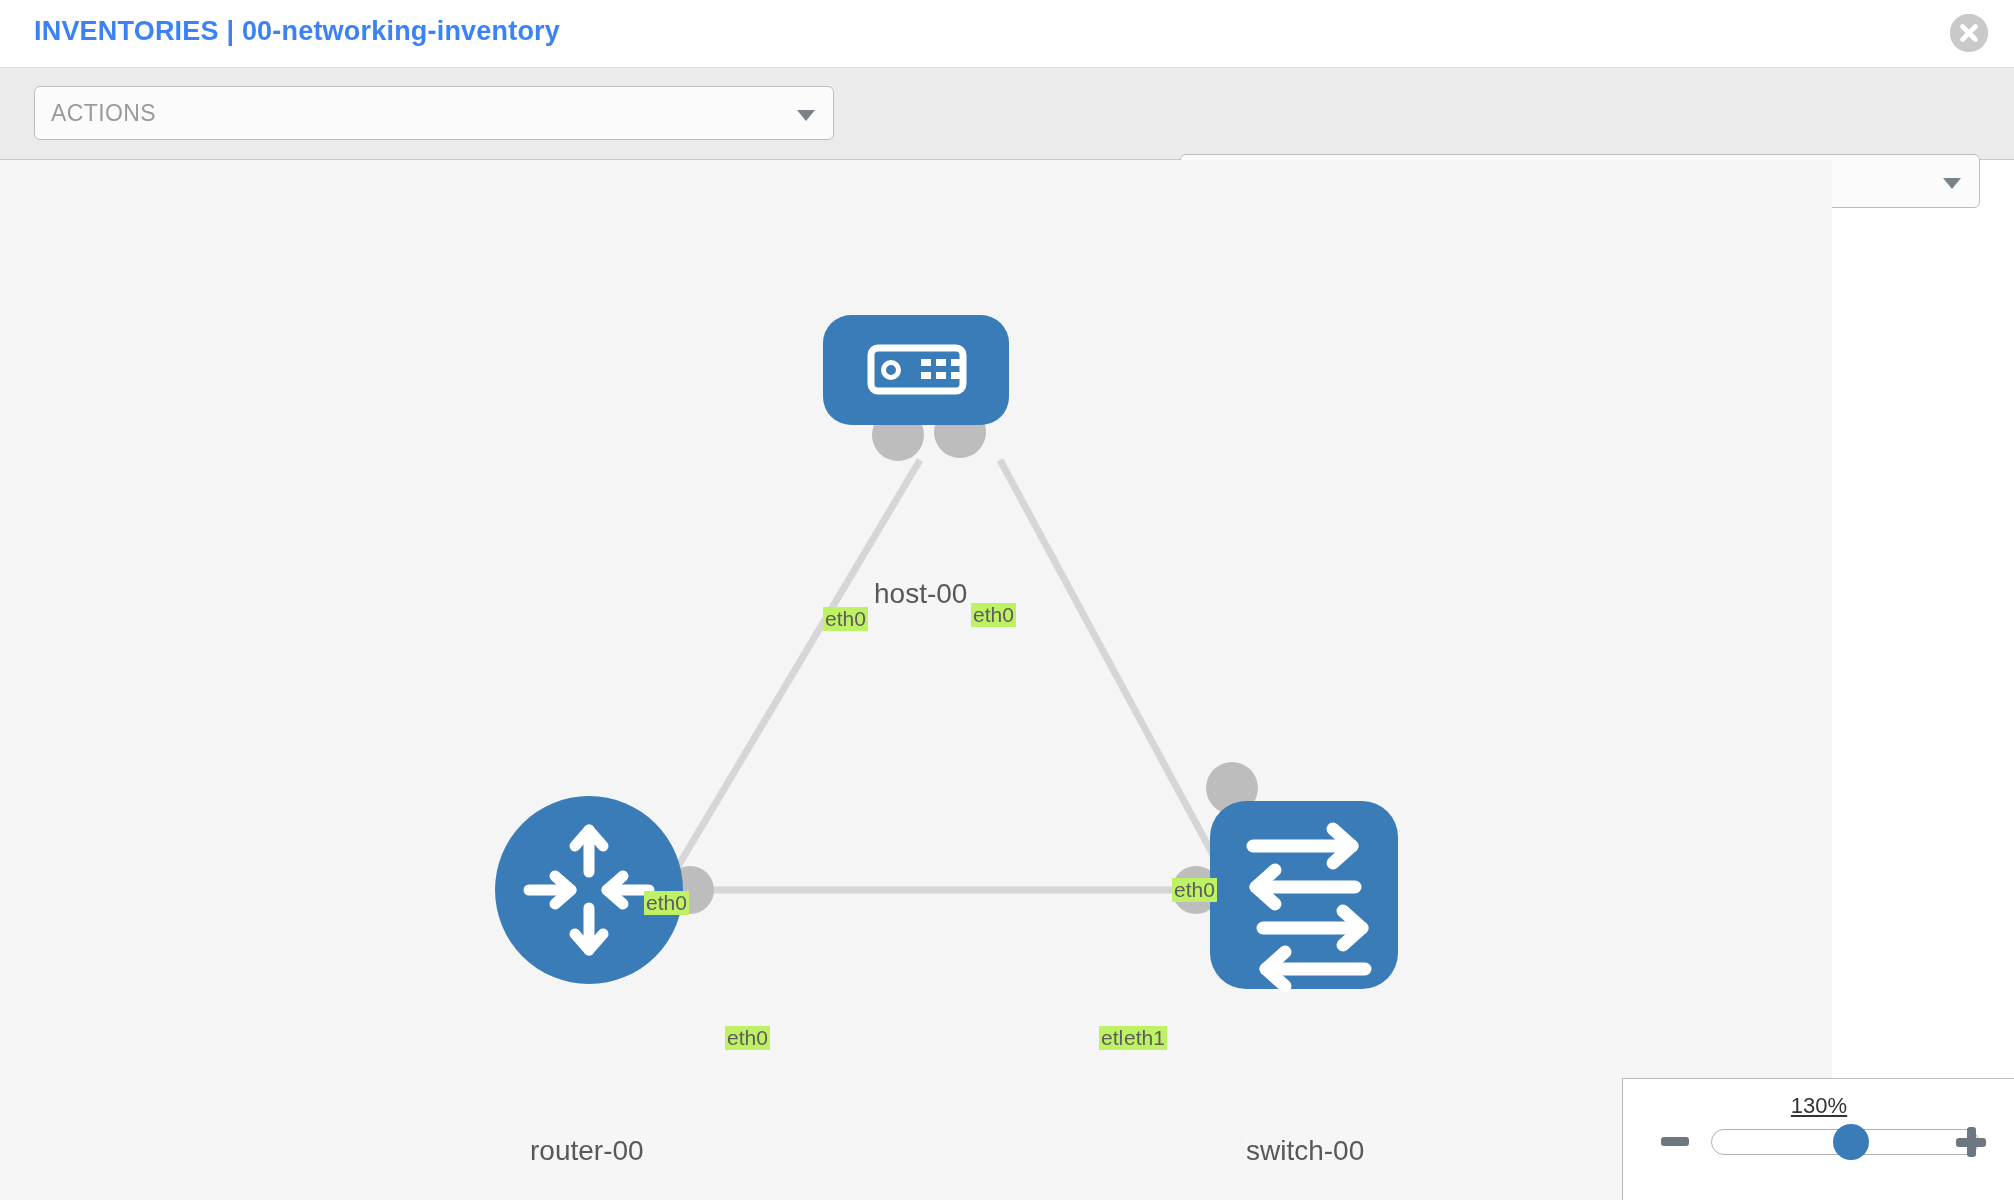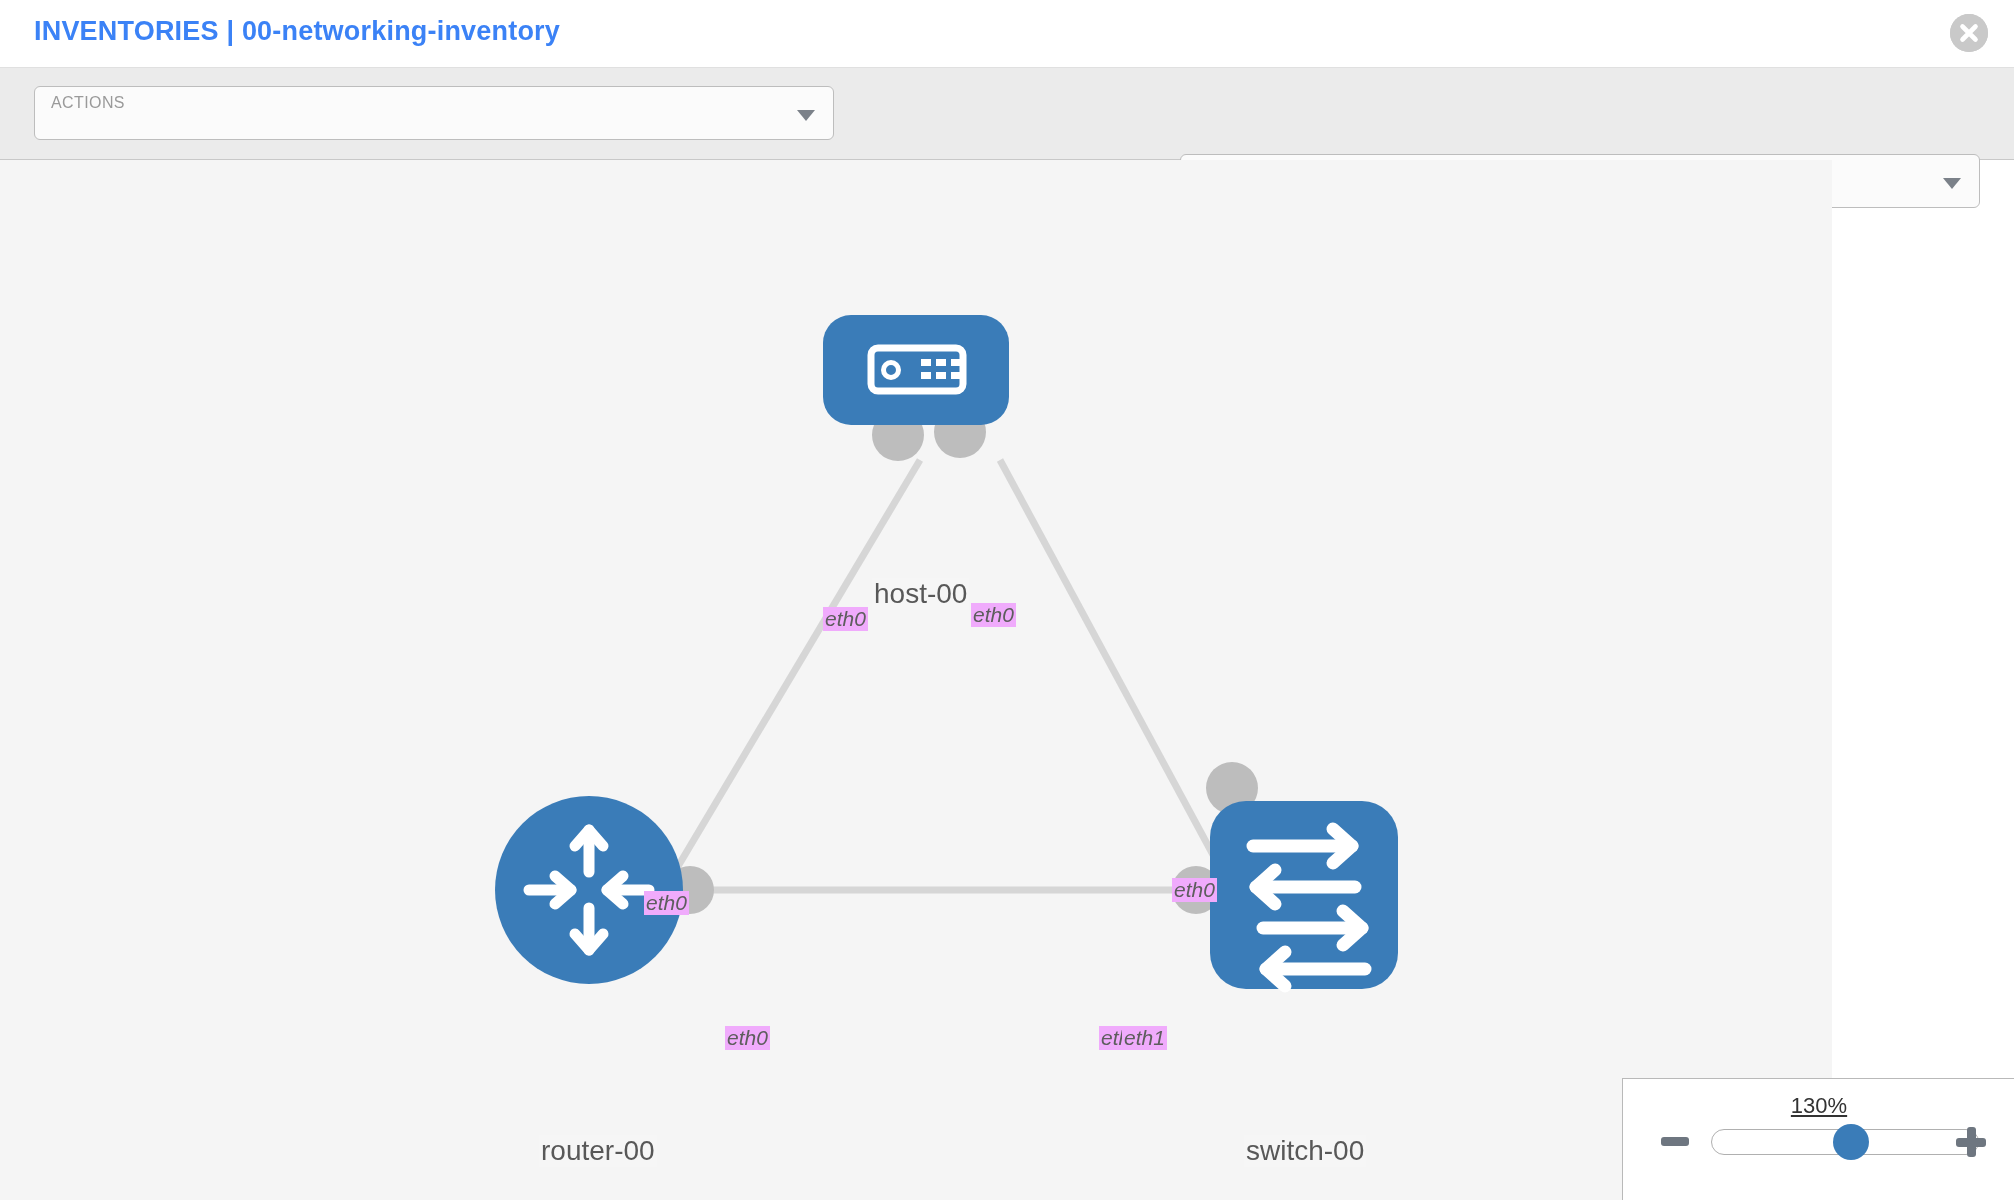--- a/index.html
+++ b/index.html
@@ -65,22 +65,22 @@
     height: 54px;
     background: #fbfbfb;
     border: 1px solid #bdbdbd;
     border-radius: 6px;
     box-sizing: border-box;
     cursor: pointer;
   }
   .actions-label {
     position: absolute;
     left: 16px;
-    top: 7px;
-    font-size: 16px;
+    top: 13px;
+    font-size: 23px;
     color: #9a9a9a;
     letter-spacing: 0.4px;
     text-align: center;
   }
   .caret {
     position: absolute;
     right: 18px;
     top: 23px;
     width: 0; height: 0;
     border-left: 9px solid transparent;
@@ -147,24 +147,23 @@
     font-size: 28px;
     color: #585858;
     background: #f6f6f6;
     white-space: nowrap;
     padding: 0 2px;
   }
   .iface-label {
     position: absolute;
     font-size: 21px;
     color: #5d5d5d;
-    background: #f0abfc;
+    background: #bef264;
     white-space: nowrap;
     padding: 0 2px;
-    font-style: italic;
   }
 
   
   .zoom-panel {
     position: absolute;
     left: 1622px;
     top: 1078px;
     width: 392px;
     height: 122px;
     background: #ffffff;
@@ -328,21 +327,21 @@
         <path d="M1275 710 L1256 727 L1275 744"></path>
         <path d="M1263 768 L1362 768"></path>
         <path d="M1343 751 L1362 768 L1343 785"></path>
         <path d="M1365 809 L1266 809"></path>
         <path d="M1285 792 L1266 809 L1285 826"></path>
       </g>
     </g>
   </svg>
 
   <div class="node-label" style="left:872px; top:418px;">host-00</div>
-  <div class="node-label" style="left:528px; top:975px;margin-left:11px;">router-00</div>
+  <div class="node-label" style="left:528px; top:975px;">router-00</div>
   <div class="node-label" style="left:1244px; top:975px;">switch-00</div>
 
   <div class="iface-label" style="left:823px; top:447px;">eth0</div>
   <div class="iface-label" style="left:971px; top:443px;">eth0</div>
   <div class="iface-label" style="left:644px; top:731px;">eth0</div>
   <div class="iface-label" style="left:1172px; top:718px;">eth0</div>
   <div class="iface-label" style="left:725px; top:866px;">eth0</div>
   <div class="iface-label" style="left:1099px; top:866px;">eth0</div>
   <div class="iface-label" style="left:1122px; top:866px;">eth1</div>
 </div>

